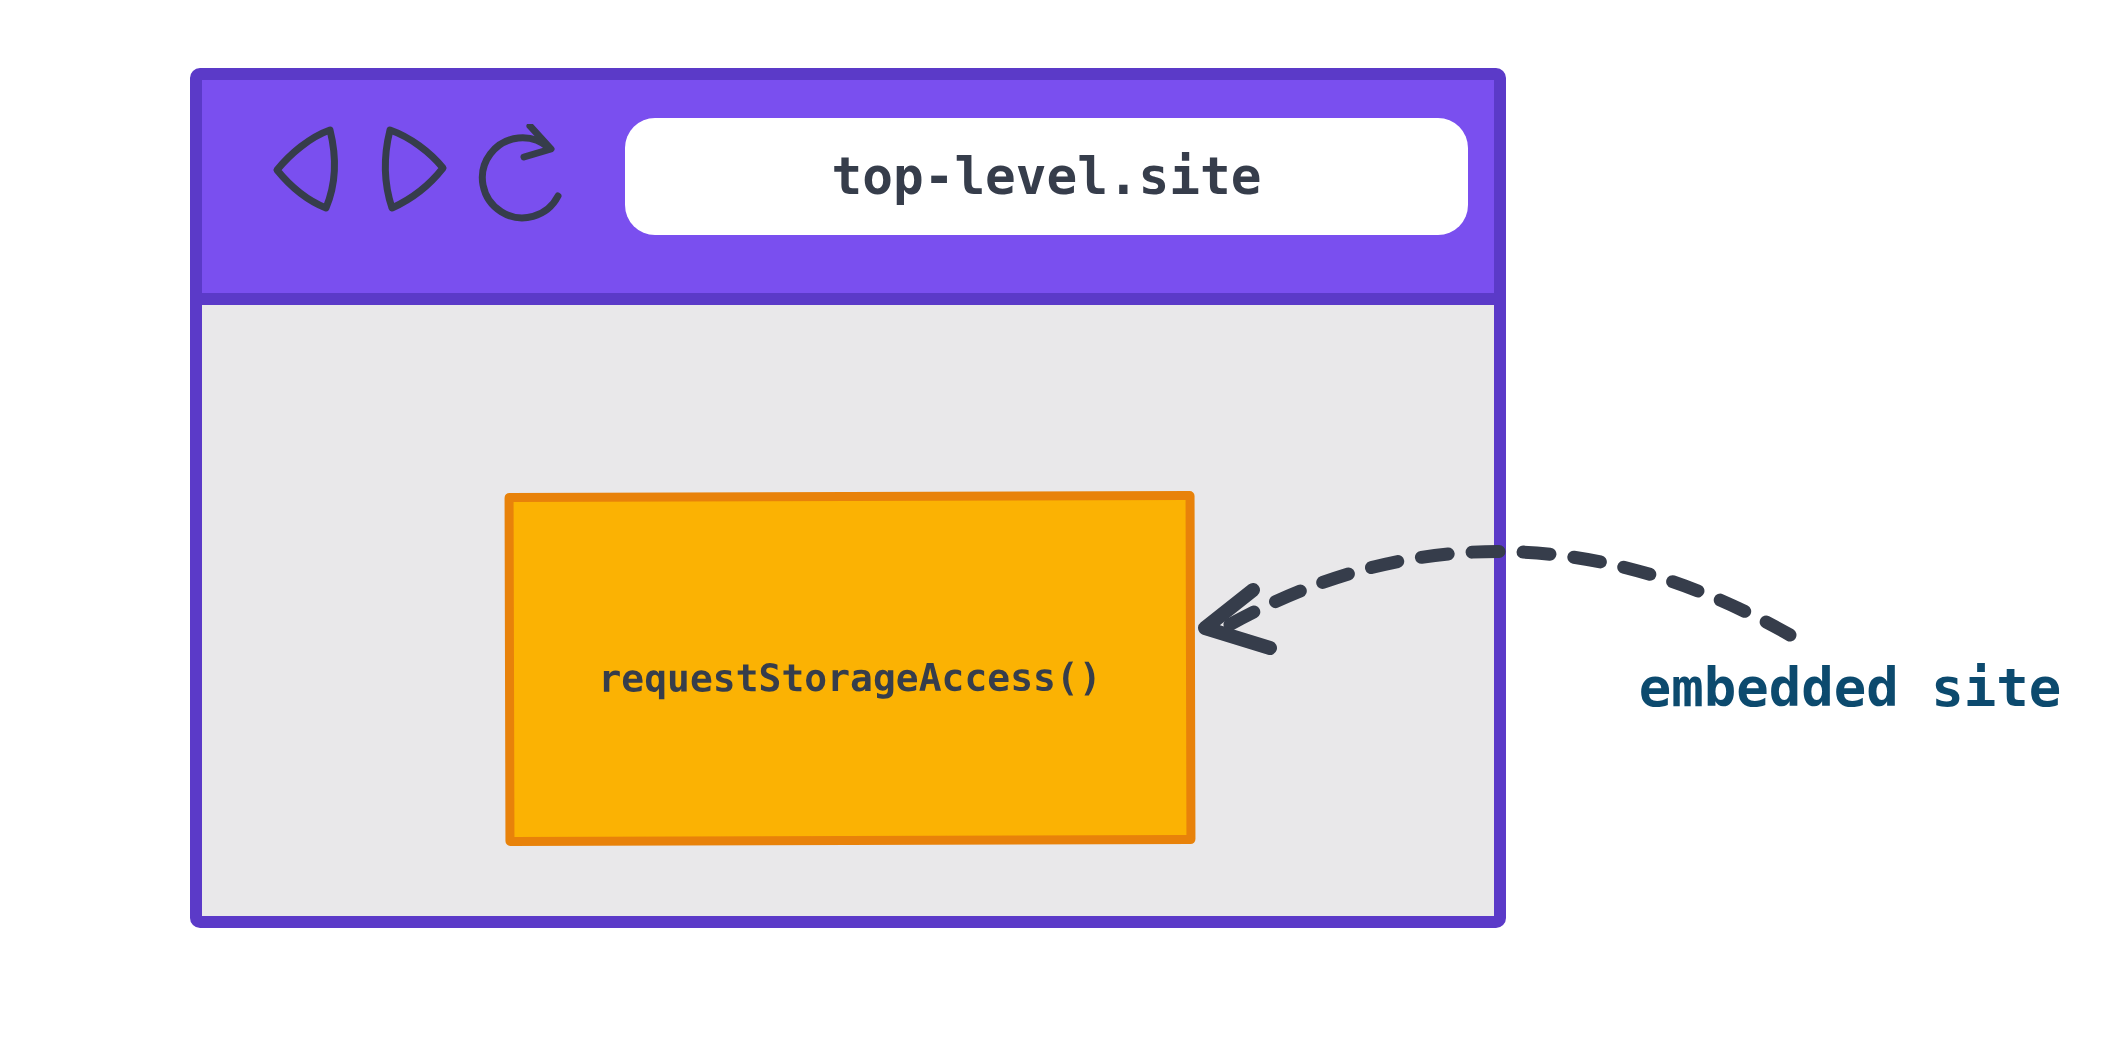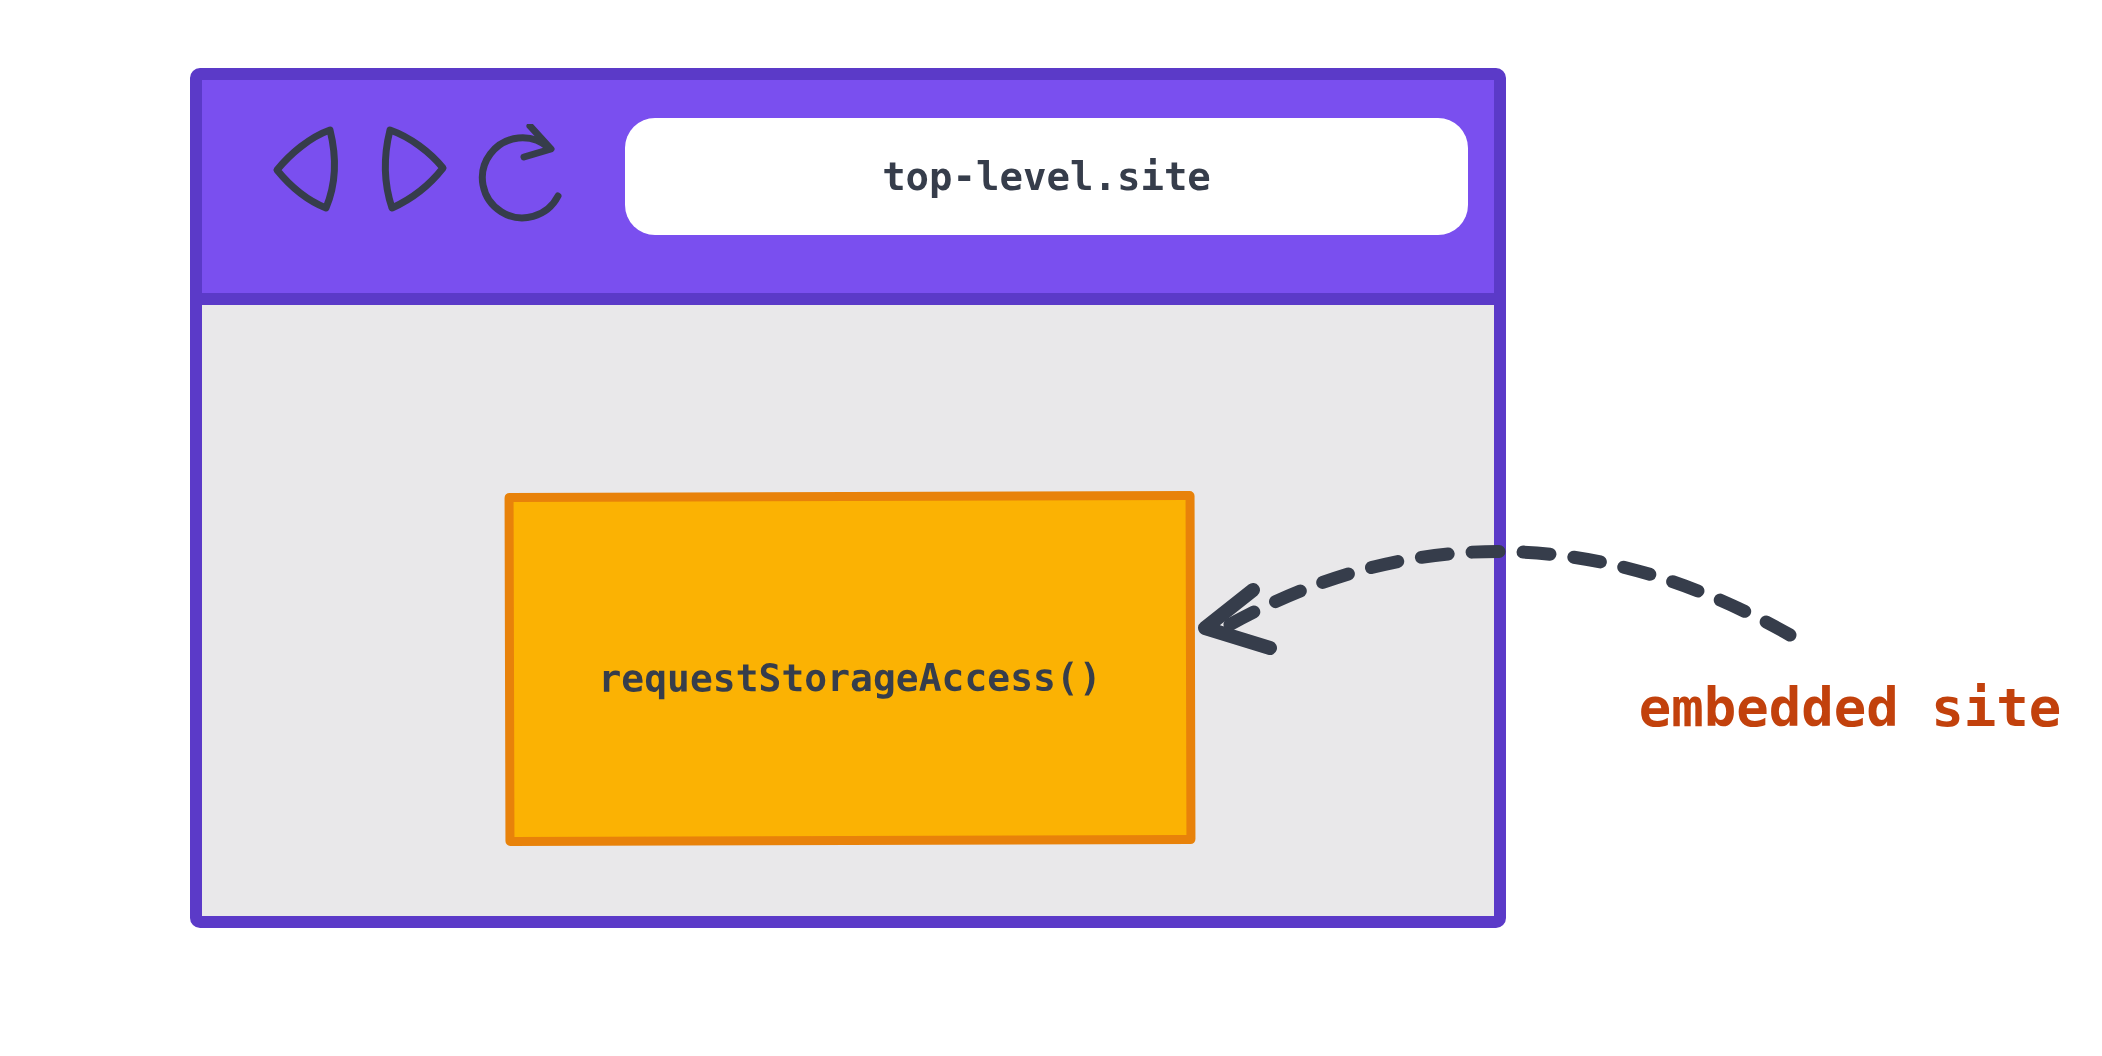--- a/index.html
+++ b/index.html
@@ -31,21 +31,21 @@
     width:320px;height:100px;
   }
   .address-bar{
     position:absolute;left:423px;top:38px;
     width:843px;height:117px;
     background:#ffffff;
     border-radius:30px;
     display:flex;align-items:center;justify-content:center;
   }
   .address-text{
-    font-size:39px;font-weight:bold;color:#363d4b;
+    font-size:51px;font-weight:bold;color:#363d4b;
     letter-spacing:0px;white-space:nowrap;
   }
   .viewport{
     position:absolute;left:0;top:225px;
     width:100%;height:611px;
     background:#e9e8ea;
   }
   .embedded-frame{
     position:absolute;left:303px;top:412px;
     width:690px;height:353px;
@@ -62,23 +62,22 @@
   }
   .arrow-svg{
     position:absolute;left:1180px;top:530px;
     width:640px;height:150px;
     overflow:visible;
   }
   .annotation-label{
     position:absolute;left:1620px;top:656px;
     width:460px;
     text-align:center;
-    font-size:54px;font-weight:bold;color:#c2410c;
+    font-size:54px;font-weight:bold;color:#0c4a6e;
     white-space:nowrap;
-    margin-top:20px;
   }
   .ink-stroke{stroke:#363d4b;fill:none;stroke-linecap:round;stroke-linejoin:round;}
 </style>
 </head>
 <body>
 
 <div class="canvas">
 
   <div class="window">
 

